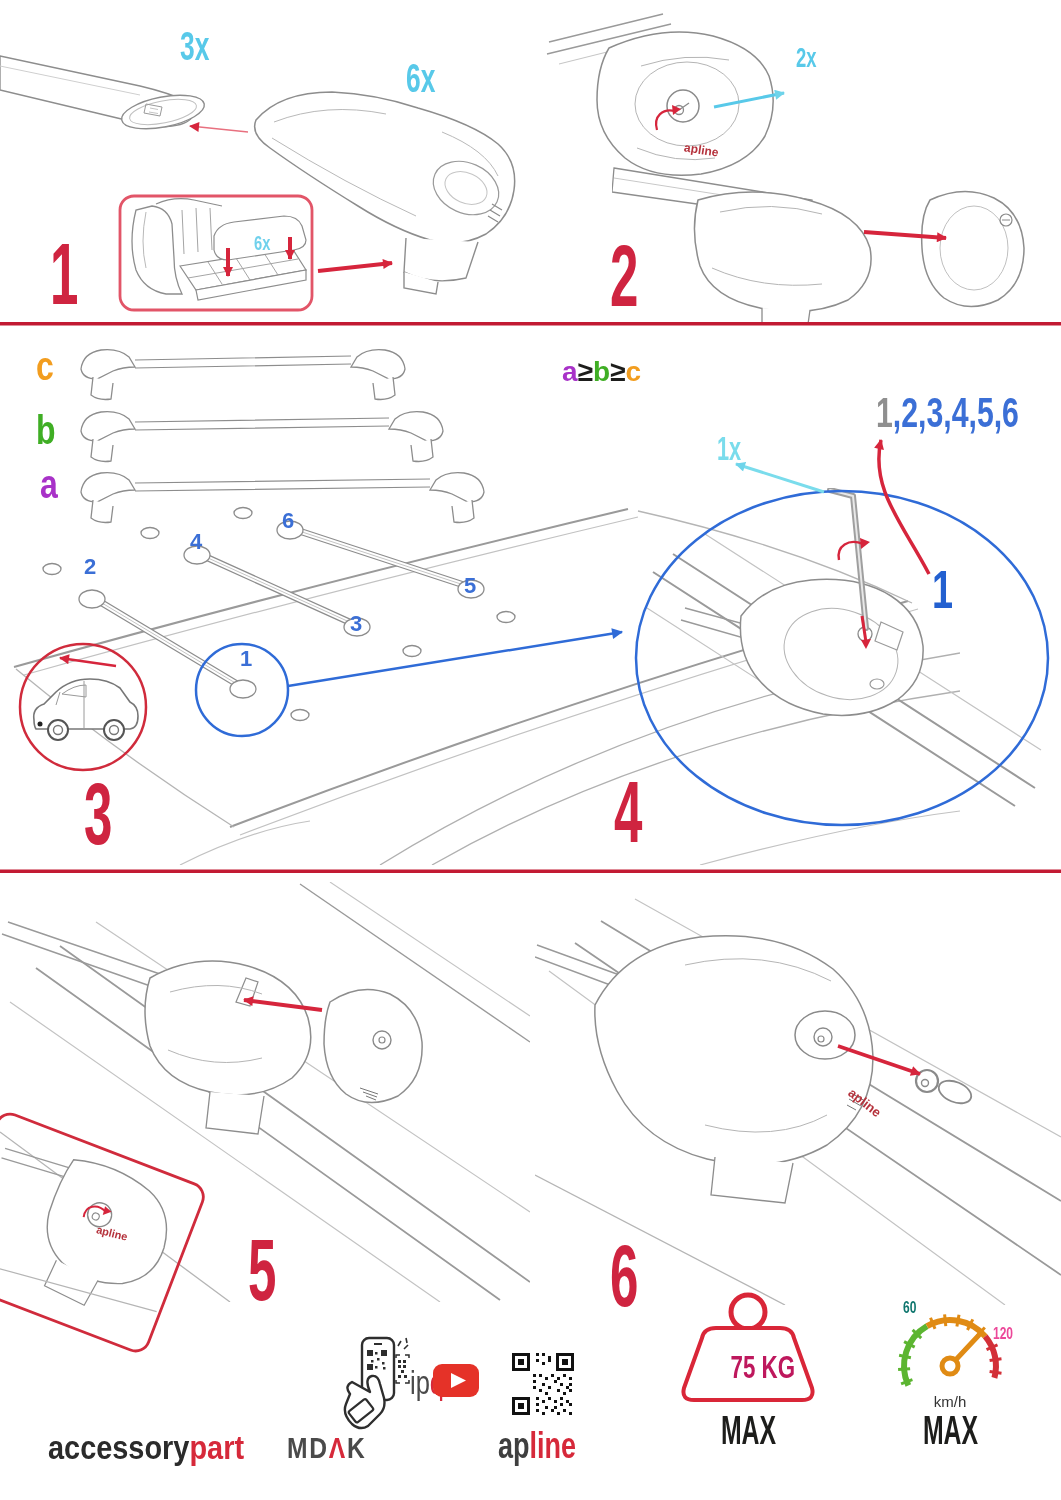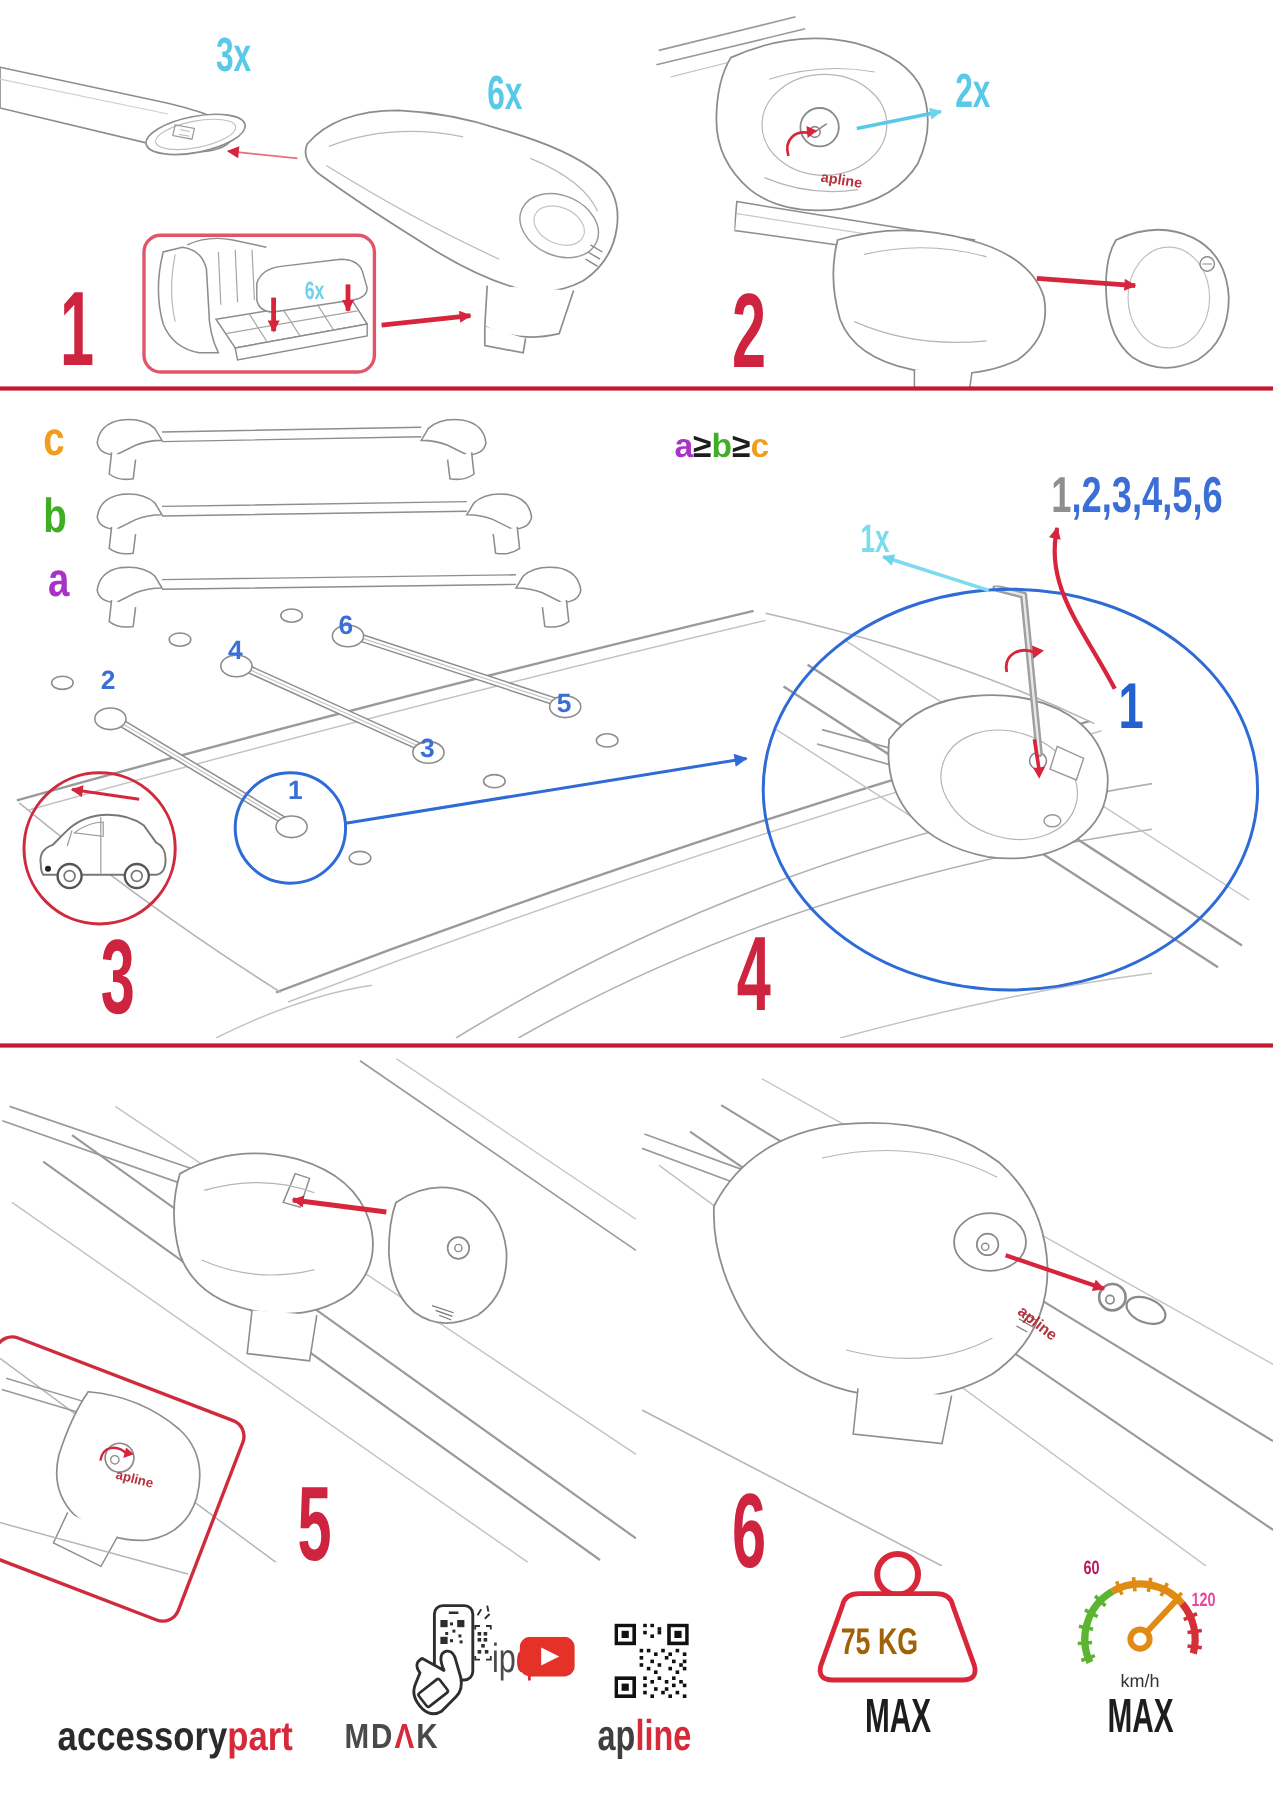--- a/index.html
+++ b/index.html
@@ -237,21 +237,21 @@
     <rect x="2" y="1110" width="220" height="178" rx="14" transform="rotate(21 2 1110)" fill="none" stroke="#d02b3c" stroke-width="2.8"></rect>
     <line x1="322" y1="1010" x2="244" y2="1000" stroke="#d6253c" stroke-width="4" marker-end="url(#aR)"></line>
     <line x1="838" y1="1046" x2="920" y2="1074" stroke="#d6253c" stroke-width="3.5" marker-end="url(#aR)"></line>
   </svg>
 
   <span class="t cyan" style="left:180px;top:26px;font-size:40px"><span class="sx" style="transform:scaleX(.66)">3x</span></span>
   <span class="t cyan" style="left:406px;top:58px;font-size:40px"><span class="sx" style="transform:scaleX(.66)">6x</span></span>
   <span class="t cyan" style="left:254px;top:232px;font-size:21px;opacity:.85"><span class="sx" style="transform:scaleX(.7)">6x</span></span>
   <span class="t stepnum" style="left:50px;top:230px"><span class="sx" style="transform:scaleX(.58)">1</span></span>
 
-  <span class="t cyan" style="left:796px;top:56px;font-size:40px"><span class="sx" style="transform:scaleX(.66)">2x</span></span>
+  <span class="t cyan" style="left:796px;top:44px;font-size:28px"><span class="sx" style="transform:scaleX(.66)">2x</span></span>
   <span class="t" style="left:684px;top:144px;font-size:12px;color:#b5323c;transform:rotate(9deg)">apline</span>
   <span class="t stepnum" style="left:610px;top:232px"><span class="sx" style="transform:scaleX(.58)">2</span></span>
 
   <span class="t" style="left:36px;top:346px;font-size:40px;color:#f29d1f"><span class="sx" style="transform:scaleX(.8)">c</span></span>
   <span class="t" style="left:36px;top:410px;font-size:40px;color:#3fae24"><span class="sx" style="transform:scaleX(.8)">b</span></span>
   <span class="t" style="left:40px;top:464px;font-size:40px;color:#a832c8"><span class="sx" style="transform:scaleX(.8)">a</span></span>
   <span class="t bluenum" style="left:84px;top:556px">2</span>
   <span class="t bluenum" style="left:190px;top:531px">4</span>
   <span class="t bluenum" style="left:282px;top:510px">6</span>
   <span class="t bluenum" style="left:240px;top:648px">1</span>
@@ -369,21 +369,21 @@
         <rect x="57" y="59" width="3" height="3"></rect>
     </g>
   </svg>
 
   <span class="t" style="left:498px;top:1428px;font-size:36px"><span class="sx" style="transform:scaleX(.75)"><span style="color:#3f3f3f">ap</span><span style="color:#d6293a">line</span></span></span>
 
   <svg class="abs" style="left:674px;top:1288px" width="148" height="120" viewBox="0 0 148 120">
     <circle cx="74" cy="24" r="17" fill="none" stroke="#d92638" stroke-width="5"></circle>
     <path d="M28,50 Q30,40 42,40 L106,40 Q118,40 120,50 L138,100 Q141,112 128,112 L20,112 Q7,112 10,100 Z" fill="#fff" stroke="#d92638" stroke-width="4" stroke-linejoin="round"></path>
   </svg>
-  <span class="t" style="left:688px;top:1352px;width:120px;text-align:left;font-size:31px;color:#a16207"><span class="sx" style="transform:scaleX(.72);transform-origin:center top">75 KG</span></span>
+  <span class="t" style="left:688px;top:1352px;width:120px;text-align:right;font-size:31px;color:#be185d"><span class="sx" style="transform:scaleX(.72);transform-origin:center top">75 KG</span></span>
   <span class="t" style="left:688px;top:1410px;width:120px;text-align:center;font-size:40px;color:#1d1d1b"><span class="sx" style="transform:scaleX(.62);transform-origin:center top">MAX</span></span>
 
   <svg class="abs" style="left:890px;top:1294px" width="120" height="116" viewBox="0 0 120 116">
     <path d="M18.3,91.4 A46,46 0 0 1 37,32.2" fill="none" stroke="#5cb531" stroke-width="6"></path>
     <path d="M37,32.2 A46,46 0 0 1 95.2,42.4" fill="none" stroke="#e08b14" stroke-width="6"></path>
     <path d="M95.2,42.4 A46,46 0 0 1 104.4,83.9" fill="none" stroke="#d33038" stroke-width="6"></path>
     <g stroke="#5cb531" stroke-width="3">
       <line x1="22.4" y1="85.7" x2="11.1" y2="89.8"></line>
         <line x1="20.1" y1="74.8" x2="8.1" y2="75.6"></line>
         <line x1="20.9" y1="63.7" x2="9.1" y2="61.2"></line>
@@ -398,18 +398,18 @@
         <line x1="86.8" y1="42.3" x2="94.8" y2="33.4"></line>
     </g>
     <g stroke="#d33038" stroke-width="3">
       <line x1="96.5" y1="55.7" x2="107.5" y2="50.8"></line>
         <line x1="99.6" y1="66.4" x2="111.5" y2="64.8"></line>
         <line x1="99.6" y1="77.6" x2="111.5" y2="79.2"></line>
     </g>
     <line x1="60" y1="72" x2="89" y2="41" stroke="#e08b14" stroke-width="5" stroke-linecap="round"></line>
     <circle cx="60" cy="72" r="8" fill="#fff" stroke="#e08b14" stroke-width="5"></circle>
   </svg>
-  <span class="t" style="left:903px;top:1300px;font-size:16px;color:#be185d"><span class="sx" style="transform:scaleX(.75)">60</span></span>
+  <span class="t" style="left:903px;top:1300px;font-size:16px;color:#0f766e"><span class="sx" style="transform:scaleX(.75)">60</span></span>
   <span class="t" style="left:993px;top:1326px;font-size:16px;color:#ec4899"><span class="sx" style="transform:scaleX(.75)">120</span></span>
   <span class="t" style="left:905px;top:1394px;width:90px;text-align:center;font-size:15px;color:#333;font-weight:normal">km/h</span>
   <span class="t" style="left:890px;top:1410px;width:120px;text-align:center;font-size:40px;color:#1d1d1b"><span class="sx" style="transform:scaleX(.62);transform-origin:center top">MAX</span></span>
 
 </div>
 
 </body></html>

